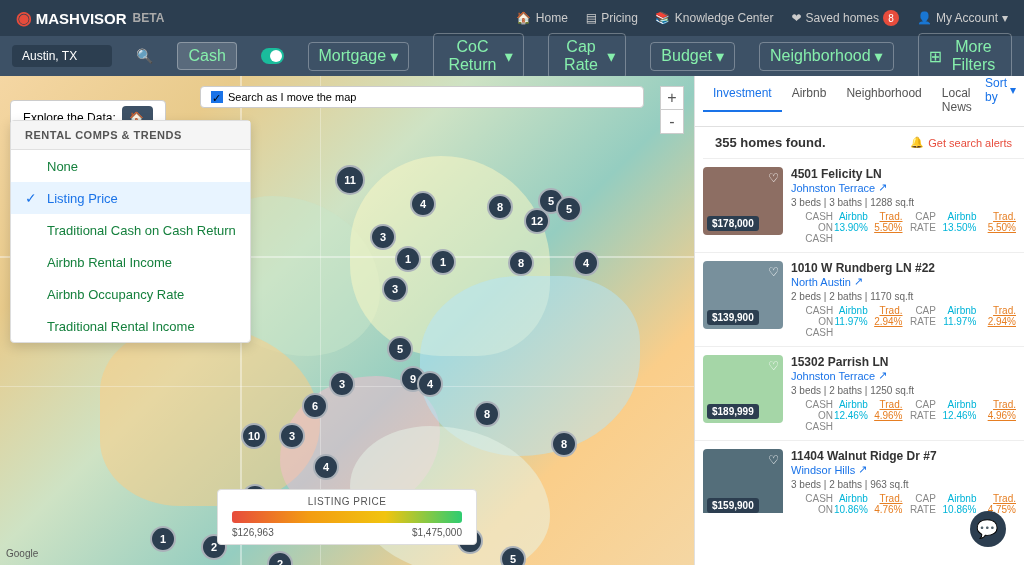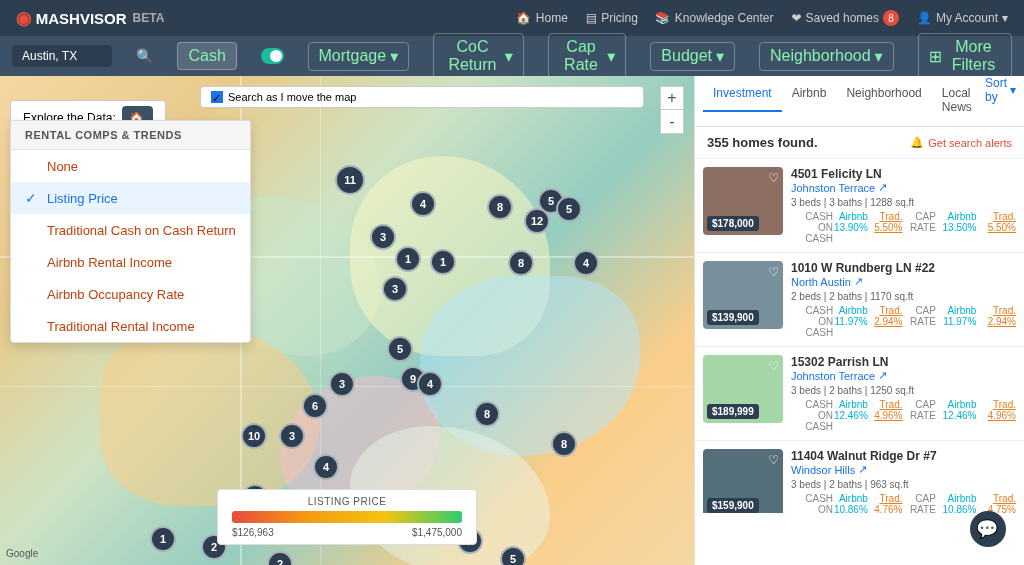--- a/index.html
+++ b/index.html
@@ -158,21 +158,21 @@
       padding: 8px 14px;
       font-size: 11px;
       font-weight: bold;
       color: #555;
       border-bottom: 1px solid #e0e0e0;
       letter-spacing: 0.5px;
     }
     .dropdown-item {
       padding: 8px 14px;
       font-size: 13px;
-      color: #c2410c;
+      color: #15803d;
       cursor: pointer;
       display: flex;
       align-items: center;
       gap: 8px;
     }
     .dropdown-item.selected { background: #e8f4ff; color: #1a73e8; }
     .check-mark { color: #1a73e8; font-size: 14px; width: 14px; }
 
     
     .map-marker {
@@ -241,20 +241,21 @@
       display: flex;
       align-items: center;
       gap: 3px;
     }
     .results-header {
       padding: 8px 12px;
       display: flex;
       align-items: center;
       justify-content: space-between;
       border-bottom: 1px solid #eee;
+      margin-left: 8px;
     }
     .results-count { font-size: 13px; font-weight: 600; color: #333; }
     .alert-btn {
       font-size: 11px;
       color: #e74c3c;
       cursor: pointer;
       display: flex;
       align-items: center;
       gap: 4px;
     }

